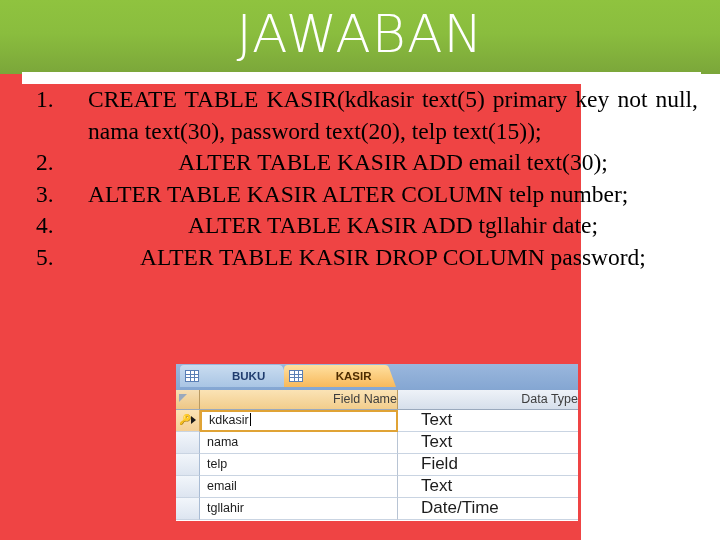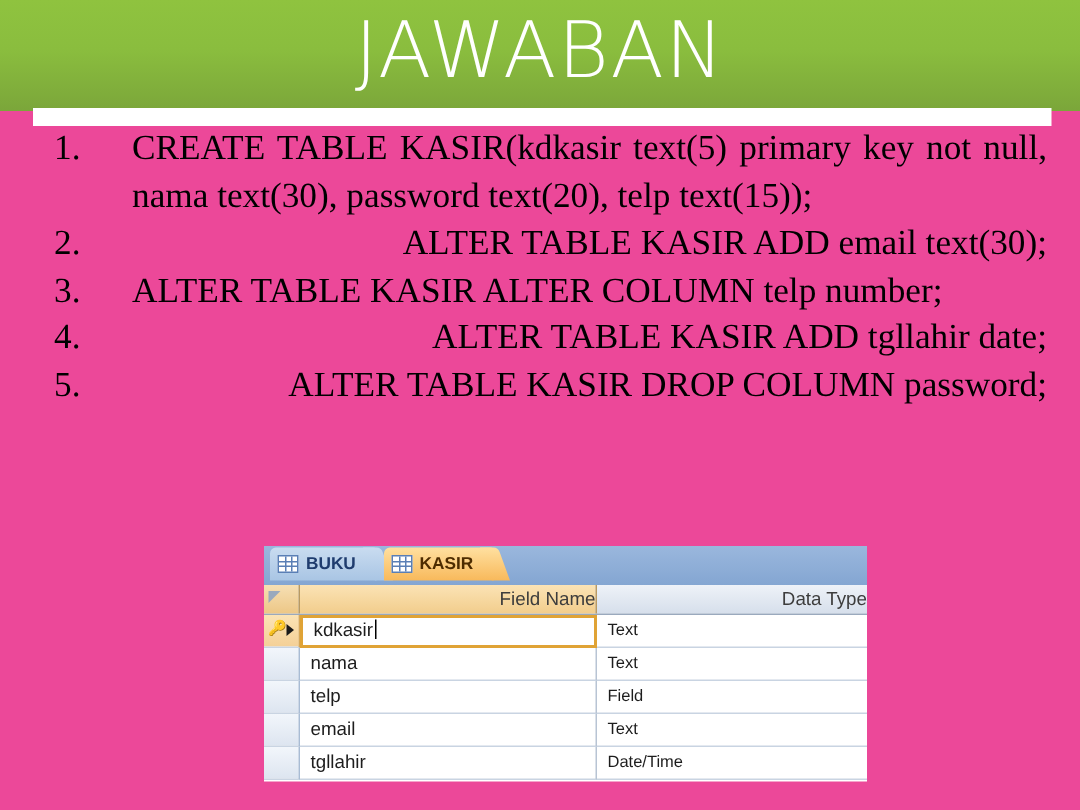--- a/index.html
+++ b/index.html
@@ -8,23 +8,23 @@
   }
   body {
     width: 720px;
     height: 540px;
     overflow: hidden;
     background: #ffffff;
     font-family: "Liberation Serif", serif;
   }
   .slide {
     position: relative;
-    width: 720px;
+    width: 581px;
     height: 540px;
-    background: #ec4899;
+    background: #ef4444;
   }
 
   
   .title-band {
     position: absolute;
     left: 0;
     top: 0;
     width: 720px;
     height: 74px;
     background: linear-gradient(to bottom, #8fc33f 0%, #8abd3e 45%, #7ba63a 100%);
@@ -90,21 +90,21 @@
   }
   ol.steps > li .txt {
     display: block;
   }
   
   ol.steps > li.justify .txt {
     text-align: justify;
     text-align-last: left;
   }
   ol.steps > li.one-line .txt {
-    text-align: right;
+    text-align: center;
   }
 
   
   .access {
     position: absolute;
     left: 176px;
     top: 364px;
     width: 402px;
     height: 157px;
     background: #ffffff;
@@ -125,20 +125,21 @@
     display: inline-flex;
     align-items: center;
     height: 22px;
     margin-top: 1px;
     padding: 0 14px 0 5px;
     box-sizing: border-box;
     font-size: 11.5px;
     border-top-left-radius: 4px;
     border-top-right-radius: 2px;
     vertical-align: top;
+    gap: 28px;
   }
   .tab.inactive {
     background: linear-gradient(to bottom, #c9dcf0 0%, #a9c5e4 100%);
     color: #1f3c6e;
     font-weight: bold;
   }
   .tab.active {
     background: linear-gradient(to bottom, #ffe0a0 0%, #f8b95b 100%);
     color: #4d2c00;
     font-weight: bold;
@@ -279,22 +280,22 @@
   }
   .arow.current .fname {
     border: 2px solid #e0a335;
     border-right: 2px solid #e0a335;
     line-height: 17px;
   }
   .arow .ftype {
     flex: 1 1 auto;
     border-bottom: 1px solid #c9d4e2;
     box-sizing: border-box;
-    padding-left: 7px;
-    font-size: 11px;
+    padding-left: 23px;
+    font-size: 17px;
     line-height: 20px;
     color: #1d1d1d;
     background: #ffffff;
   }
   .caret {
     display: inline-block;
     width: 1px;
     height: 13px;
     background: #000000;
     vertical-align: -2px;

